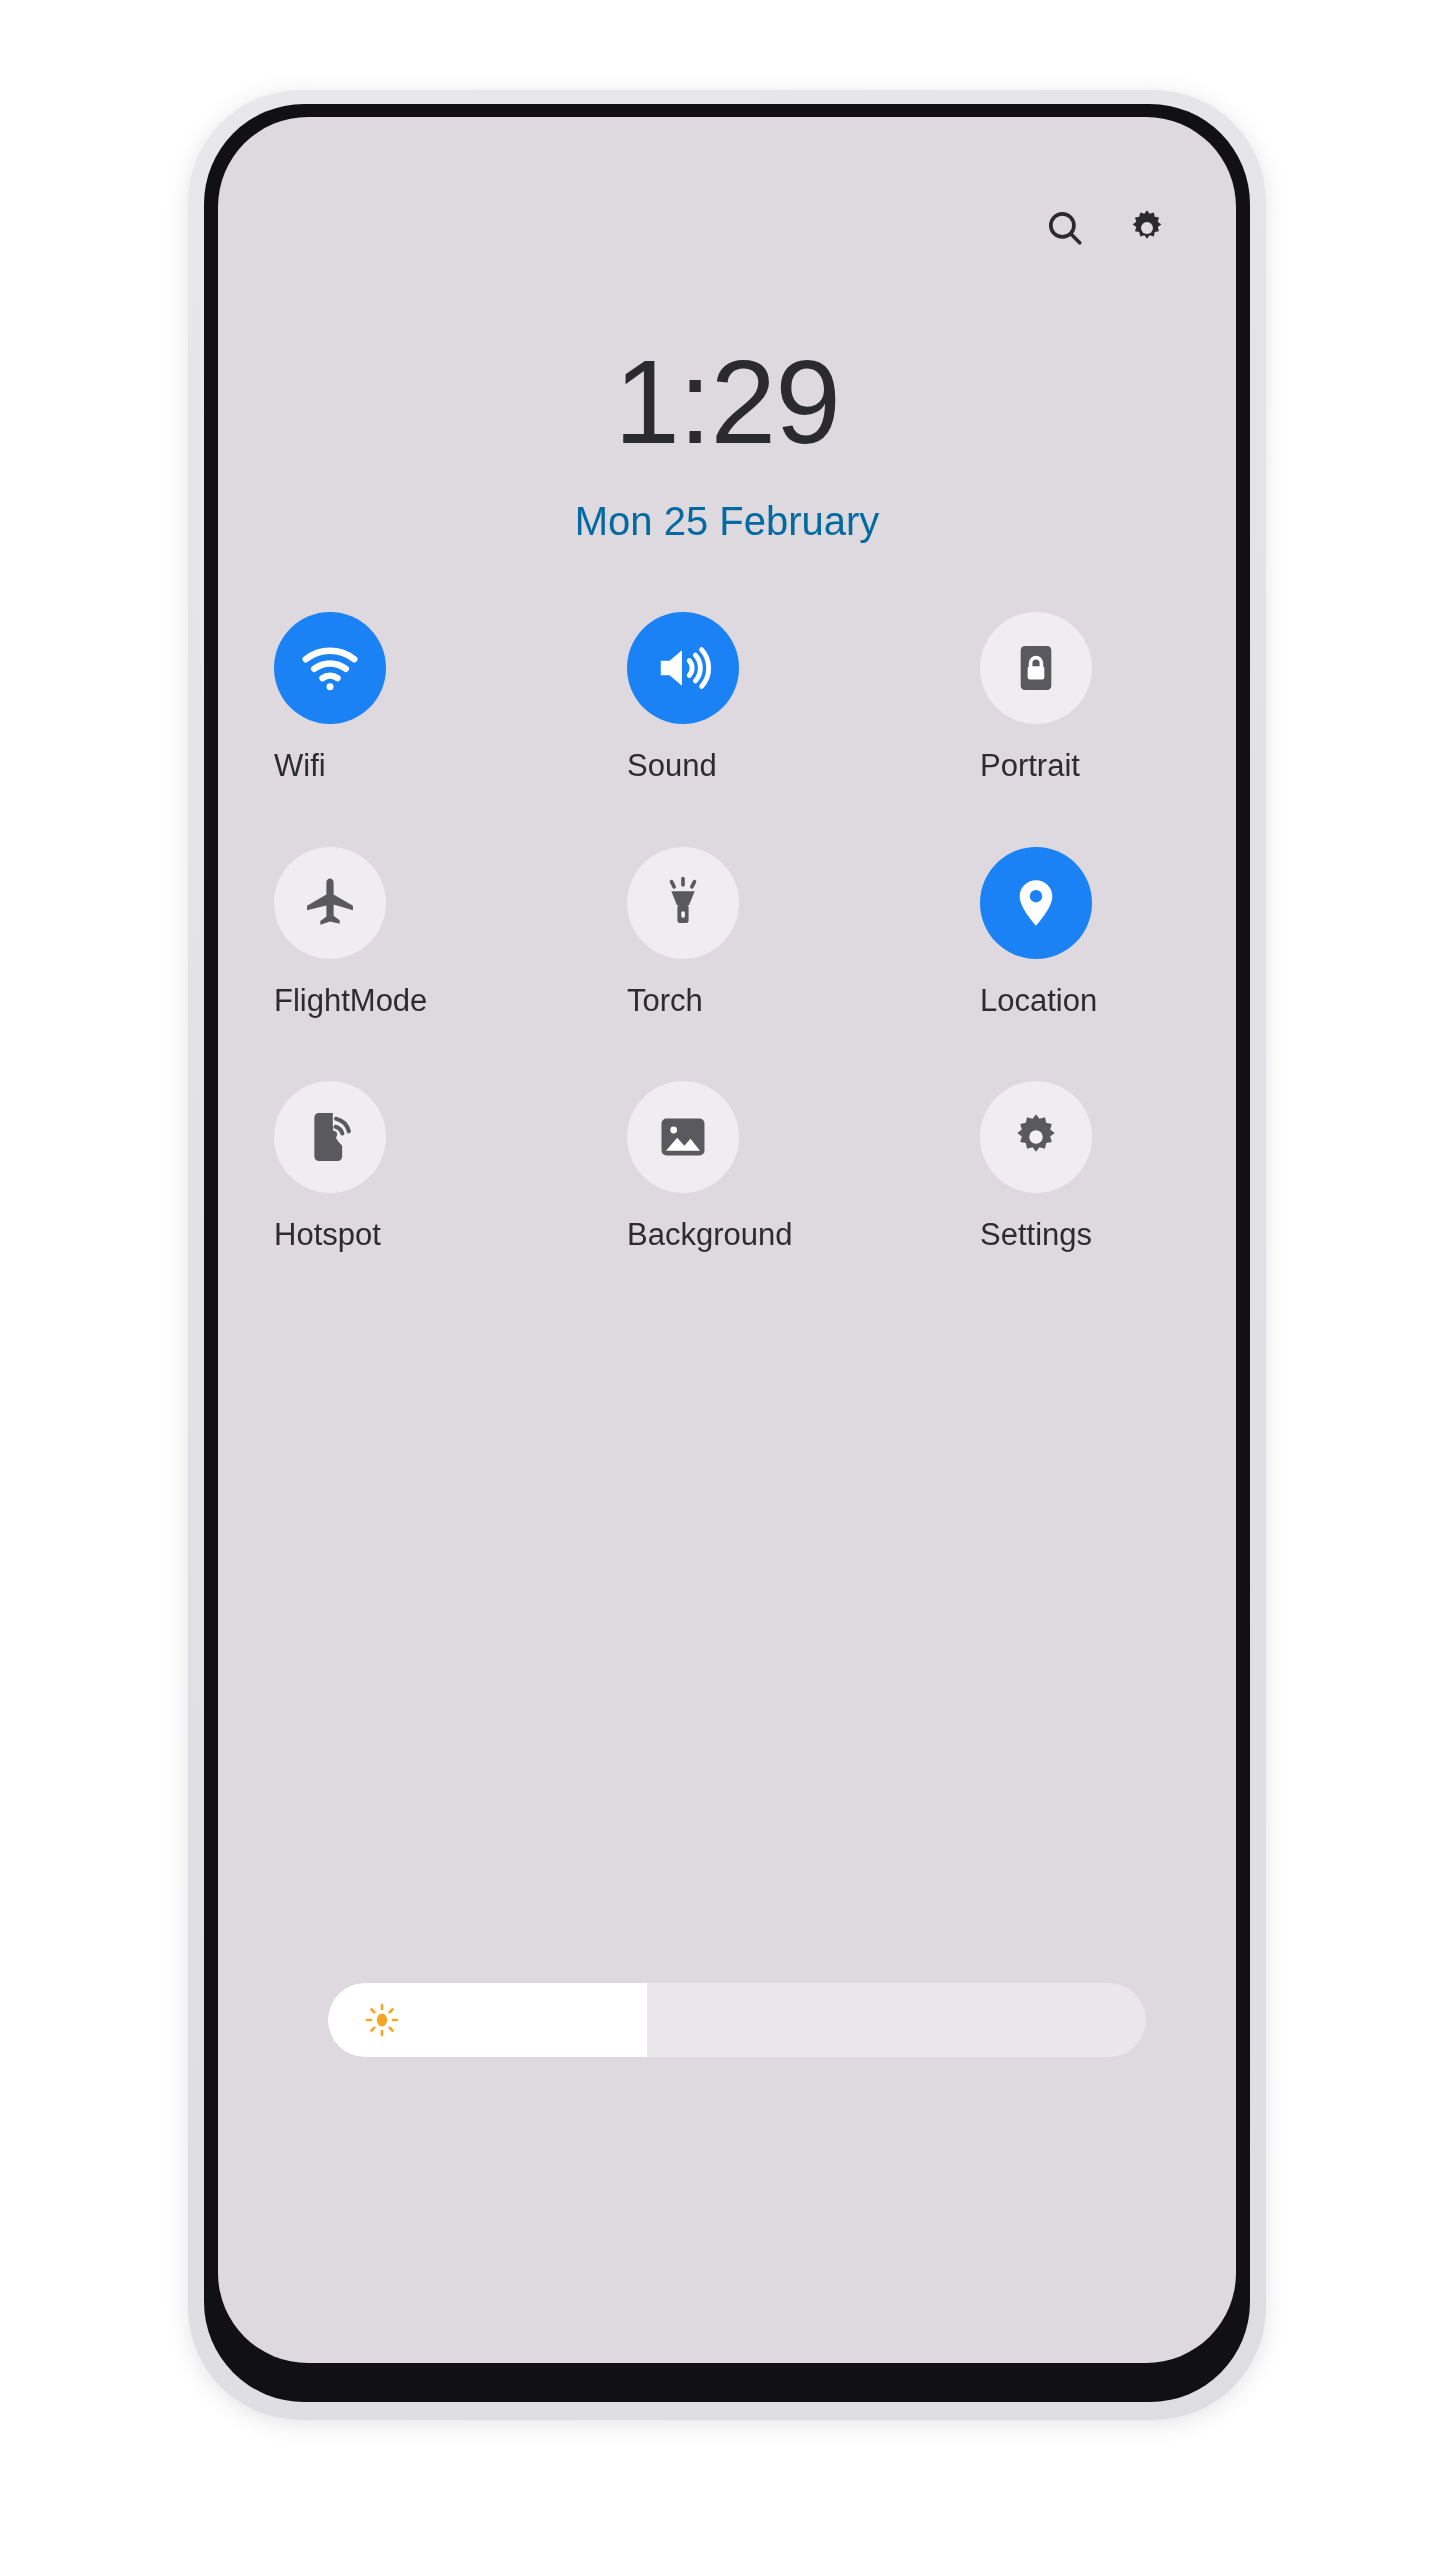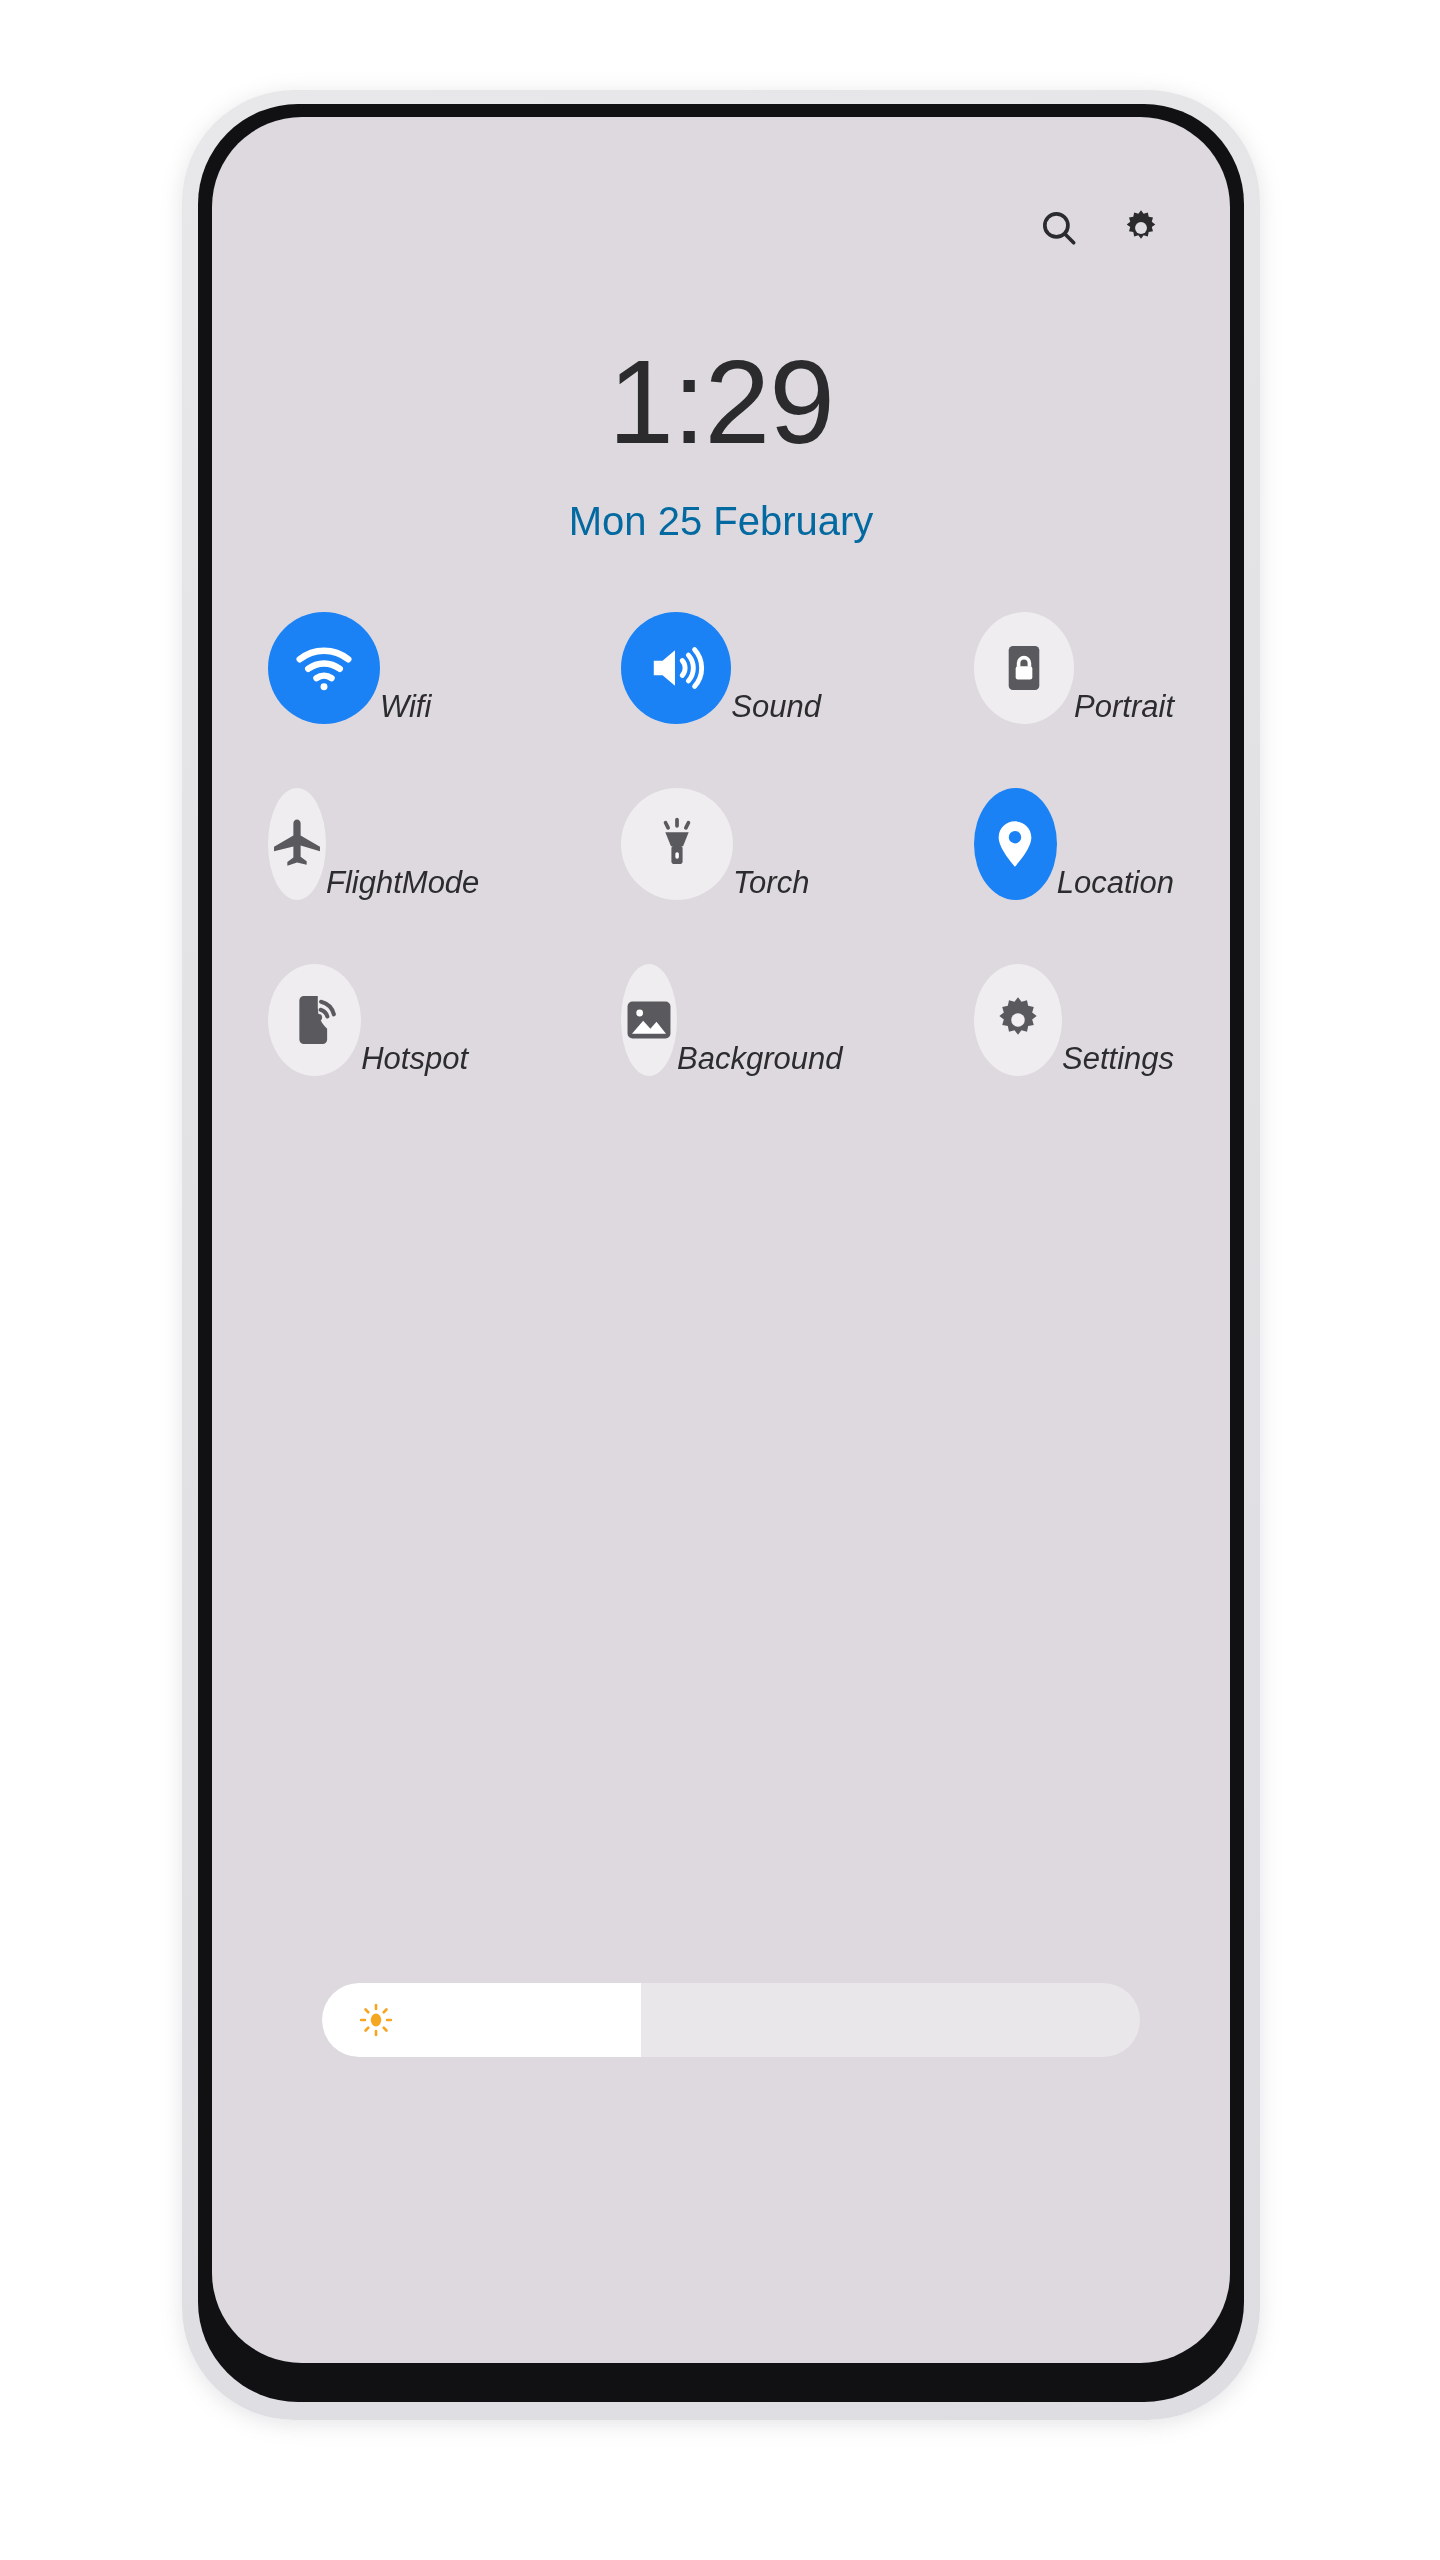--- a/index.html
+++ b/index.html
@@ -16,21 +16,21 @@
   #stage {
     position: relative;
     width: 1440px;
     height: 2560px;
     background: #ffffff;
   }
 
   
   .phone-shell {
     position: absolute;
-    left: 182px;
+    left: 188px;
     top: 90px;
     width: 1078px;
     height: 2330px;
     border-radius: 112px;
     background: linear-gradient(160deg, #e8e8ea 0%, #e2e2e5 40%, #dedee2 100%);
     box-shadow: 0 4px 22px rgba(120,120,135,0.20);
   }
 
   .phone-bezel {
     position: absolute;
@@ -118,23 +118,22 @@
     flex-direction: column;
     row-gap: 64px;
   }
   .tile-row {
     display: flex;
     justify-content: space-between;
   }
   .tile {
     width: 200px;
     display: flex;
-    flex-direction: row;
-    align-items: flex-end;
-    font-style: italic;
+    flex-direction: column;
+    align-items: flex-start;
   }
   .tile-circle {
     width: 112px;
     height: 112px;
     border-radius: 50%;
     display: flex;
     align-items: center;
     justify-content: center;
   }
   .tile-circle.on {

